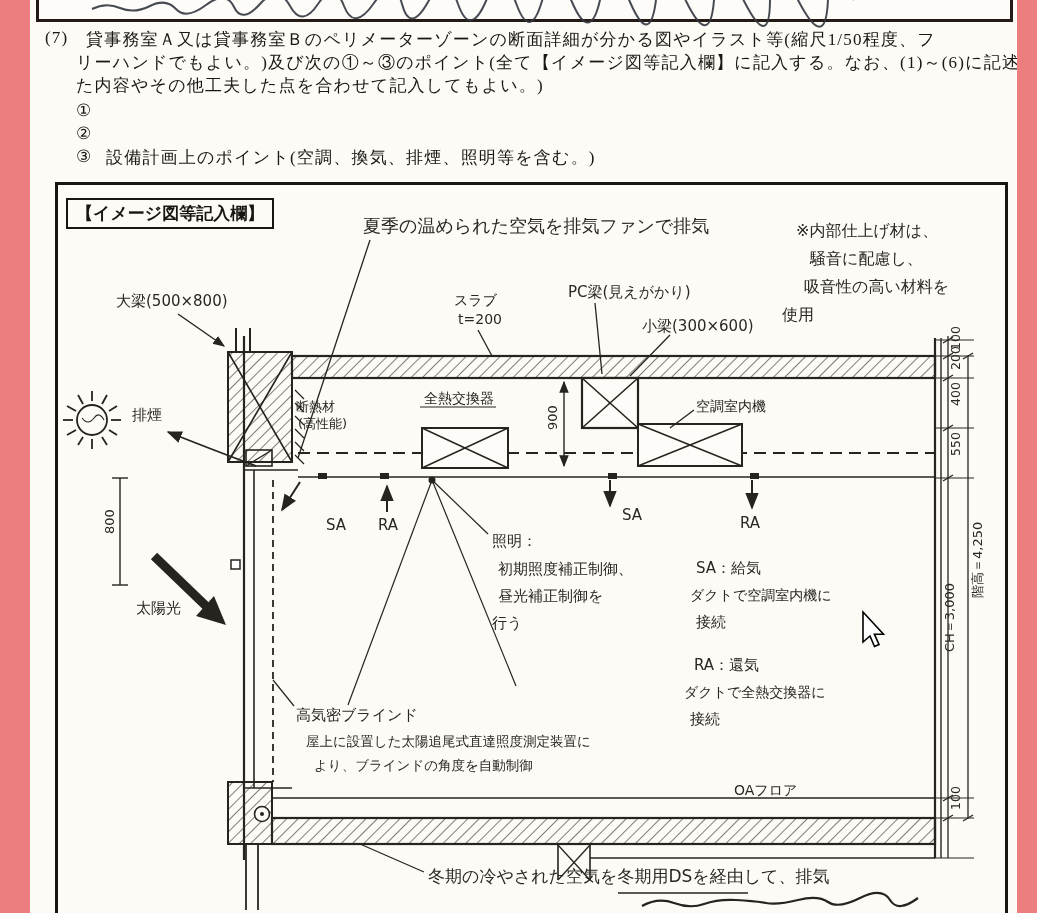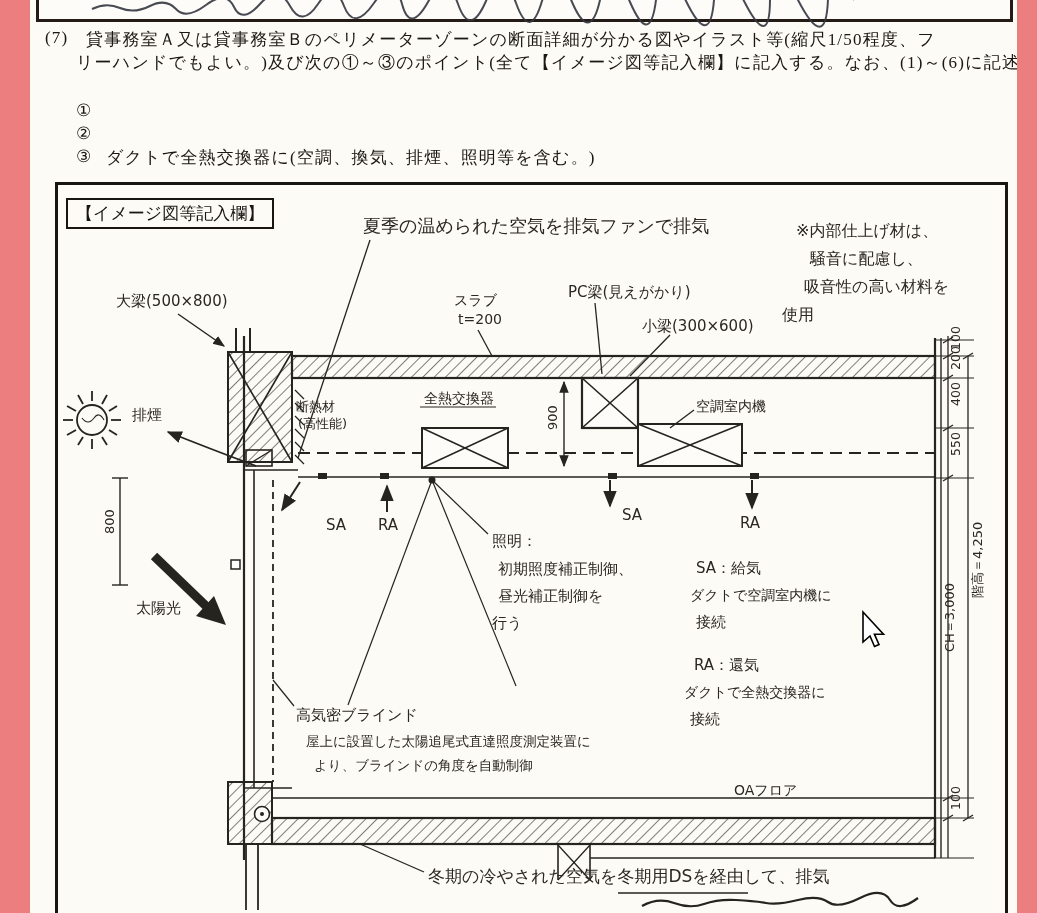--- a/index.html
+++ b/index.html
@@ -21,44 +21,45 @@
     font-family:"Liberation Serif",serif;
     font-size:17px;color:#1b1713;letter-spacing:1.2px;
   }
   .sketchbox{
     position:absolute;left:25px;top:182px;width:947px;height:745px;
     border:3px solid #181512;background:transparent;
   }
   .fieldlabel{
     position:absolute;left:8px;top:13px;
     border:2px solid #181512;padding:2px 8px;
-    font-family:"Liberation Serif",serif;font-weight:normal;
+    font-family:"Liberation Serif",serif;font-weight:bold;
     font-size:17px;color:#181512;white-space:nowrap;
   }
   svg.overlay{position:absolute;left:0;top:0;pointer-events:none;}
   svg text{
     font-family:"DejaVu Sans",sans-serif;
     fill:#2b2722;
   }
 </style>
 </head>
 <body>
 
 <div class="page">
 
   <div class="topclip"></div>
 
   <div class="pline" style="left:15px;top:28px">(7)</div>
   <div class="pline" style="left:56px;top:28px">貸事務室Ａ又は貸事務室Ｂのペリメーターゾーンの断面詳細が分かる図やイラスト等(縮尺1/50程度、フ</div>
   <div class="pline" style="left:46px;top:51px">リーハンドでもよい。)及び次の①～③のポイント(全て【イメージ図等記入欄】に記入する。なお、(1)～(6)に記述し</div>
+  <div class="pline" style="left:46px;top:74px">た内容やその他工夫した点を合わせて記入してもよい。)</div>
 
   <div class="pline" style="left:46px;top:100px">①</div>
   <div class="pline" style="left:46px;top:123px">②</div>
   <div class="pline" style="left:46px;top:146px">③</div>
-  <div class="pline" style="left:76px;top:146px">ダクトで全熱交換器に(空調、換気、排煙、照明等を含む。)</div>
+  <div class="pline" style="left:76px;top:146px">設備計画上のポイント(空調、換気、排煙、照明等を含む。)</div>
 
   <div class="sketchbox">
     <div class="fieldlabel">【イメージ図等記入欄】</div>
   </div>
 
   <svg class="overlay" width="987" height="913" viewBox="0 0 987 913">
     <defs>
       <pattern id="hp" patternUnits="userSpaceOnUse" width="8" height="8" patternTransform="rotate(45)">
         <line x1="0" y1="0" x2="0" y2="8" stroke="#3c3832" stroke-width="1.3"></line>
       </pattern>

